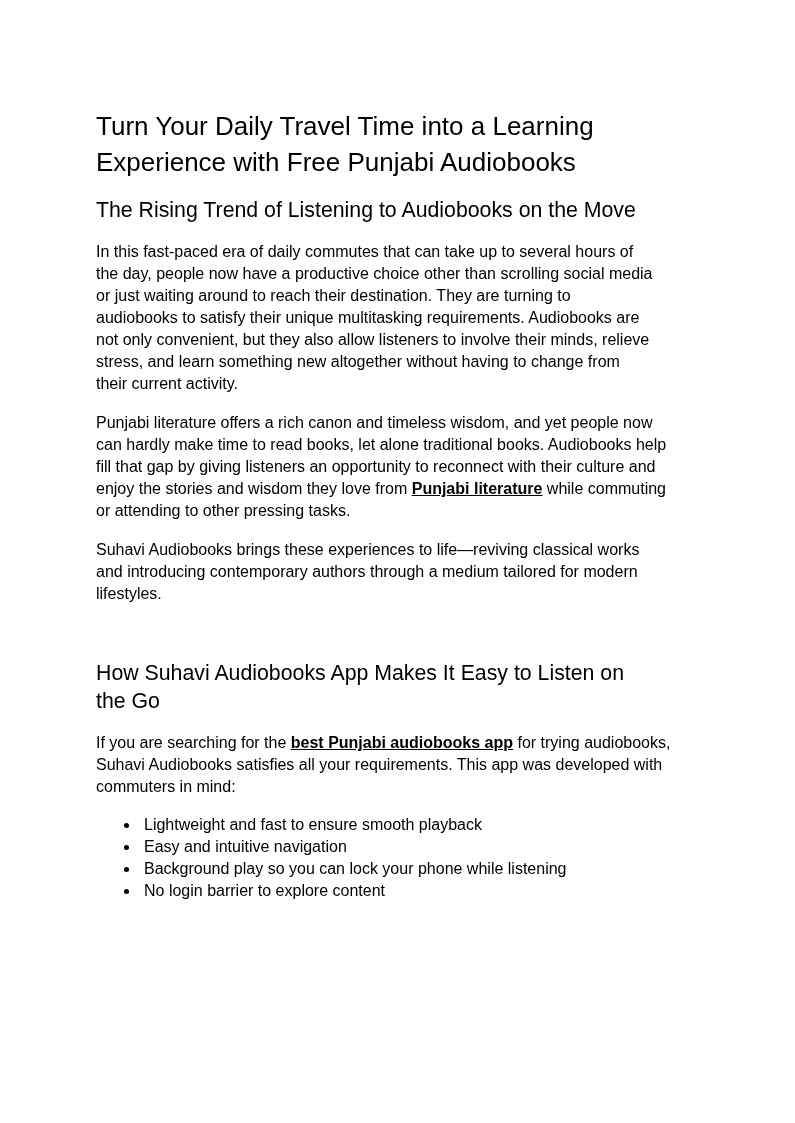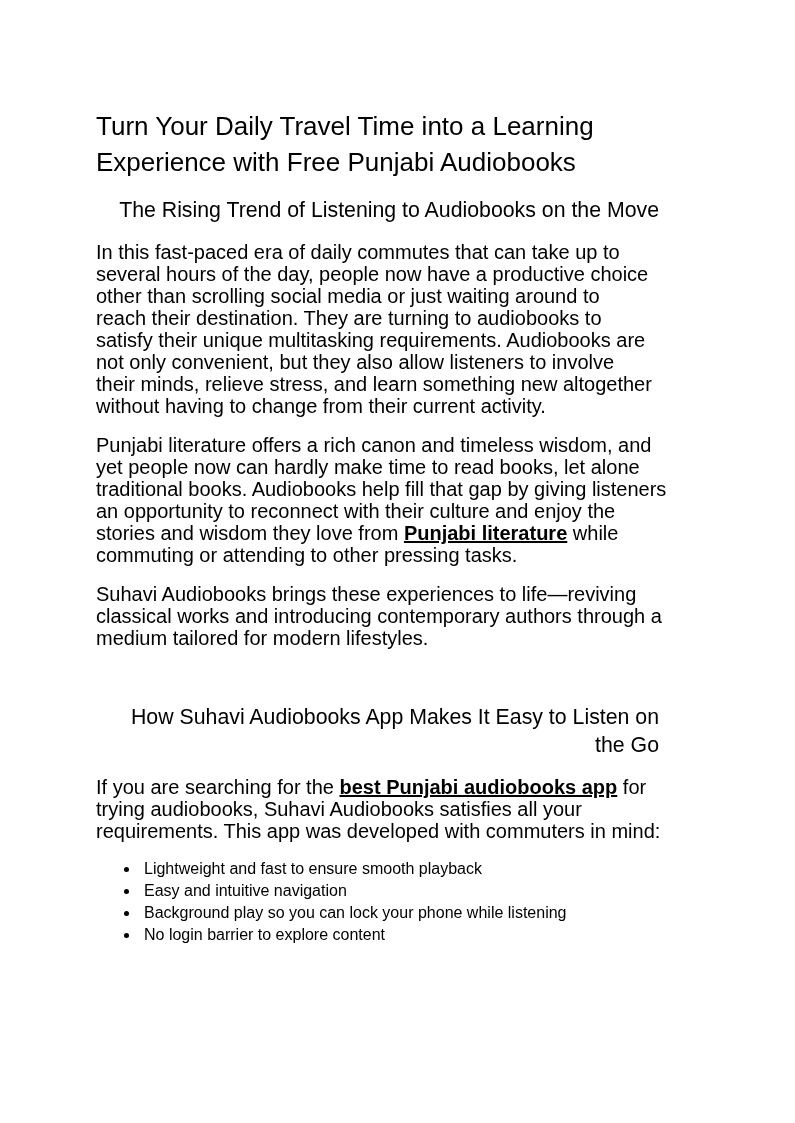--- a/index.html
+++ b/index.html
@@ -22,25 +22,24 @@
     font-weight: 400;
     max-width: 600px;
     letter-spacing: 0;
   }
   h2 {
     font-size: 21.3px;
     line-height: 28px;
     font-weight: 400;
     max-width: 563px;
     margin-top: 16px;
-    text-align: right;
   }
   section.spaced h2 { margin-top: 54px; }
   p {
-    font-size: 20px;
+    font-size: 16px;
     line-height: 22px;
     margin-top: 17px;
   }
   .pw1 { max-width: 558.5px; }
   .pw2 { max-width: 574px; }
   .pw3 { max-width: 572px; }
   .pw4 { max-width: 576px; }
   a.doc-link {
     color: #000000;
     font-weight: 700;

